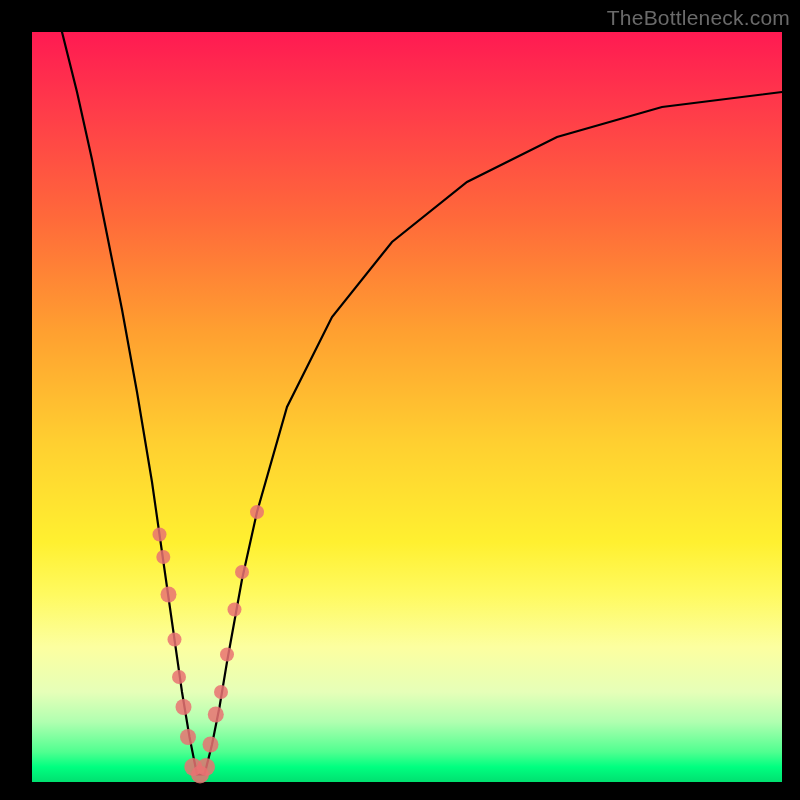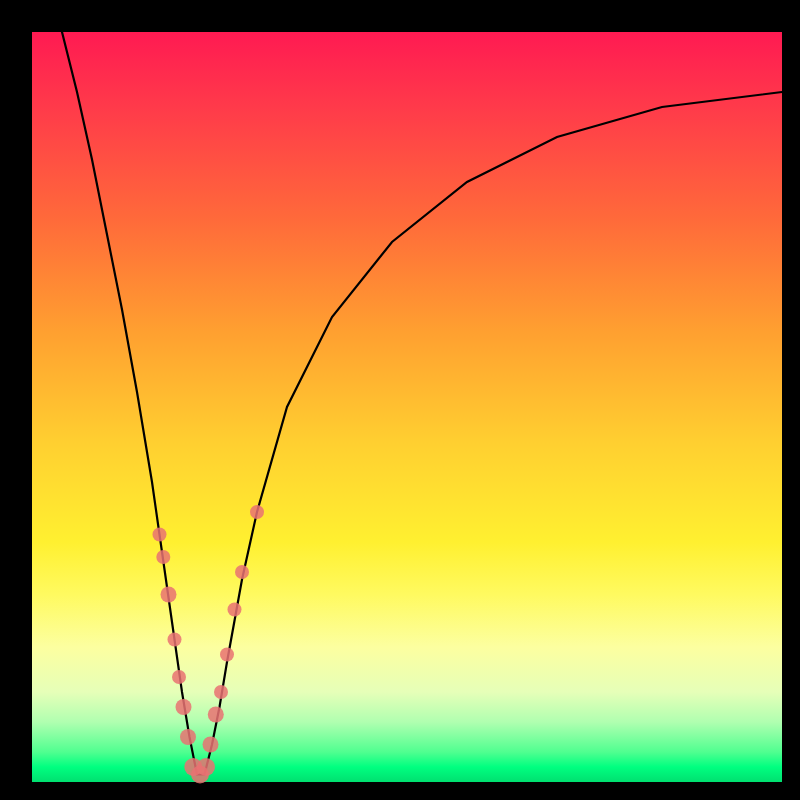--- a/index.html
+++ b/index.html
@@ -69,20 +69,21 @@
     fill-opacity: 0.85;
     stroke: none;
   }
 </style>
 </head>
 <body>
 
 <div class="stage">
   <div class="plot-bg"></div>
 
+  <div class="watermark">TheBottleneck.com</div>
 
   <svg class="curves" viewBox="0 0 750 750">
     <path id="curve-path" class="curve" d="M30.0 0.0 L45.0 60.0 L60.0 127.5 L75.0 202.5 L90.0 277.5 L105.0 360.0 L120.0 450.0 L127.5 502.5 L135.0 555.0 L142.5 607.5 L150.0 660.0 L157.5 705.0 L165.0 742.5 L172.5 742.5 L180.0 712.5 L187.5 675.0 L195.0 630.0 L210.0 547.5 L225.0 480.0 L255.0 375.0 L300.0 285.0 L360.0 210.0 L435.0 150.0 L525.0 105.0 L630.0 75.0 L750.0 60.0"></path>
     <g id="markers">
         <circle class="marker" cx="127.5" cy="502.5" r="7"></circle>
         <circle class="marker" cx="131.3" cy="525.0" r="7"></circle>
         <circle class="marker" cx="136.5" cy="562.5" r="8"></circle>
         <circle class="marker" cx="142.5" cy="607.5" r="7"></circle>
         <circle class="marker" cx="147.0" cy="645.0" r="7"></circle>
         <circle class="marker" cx="151.5" cy="675.0" r="8"></circle>

